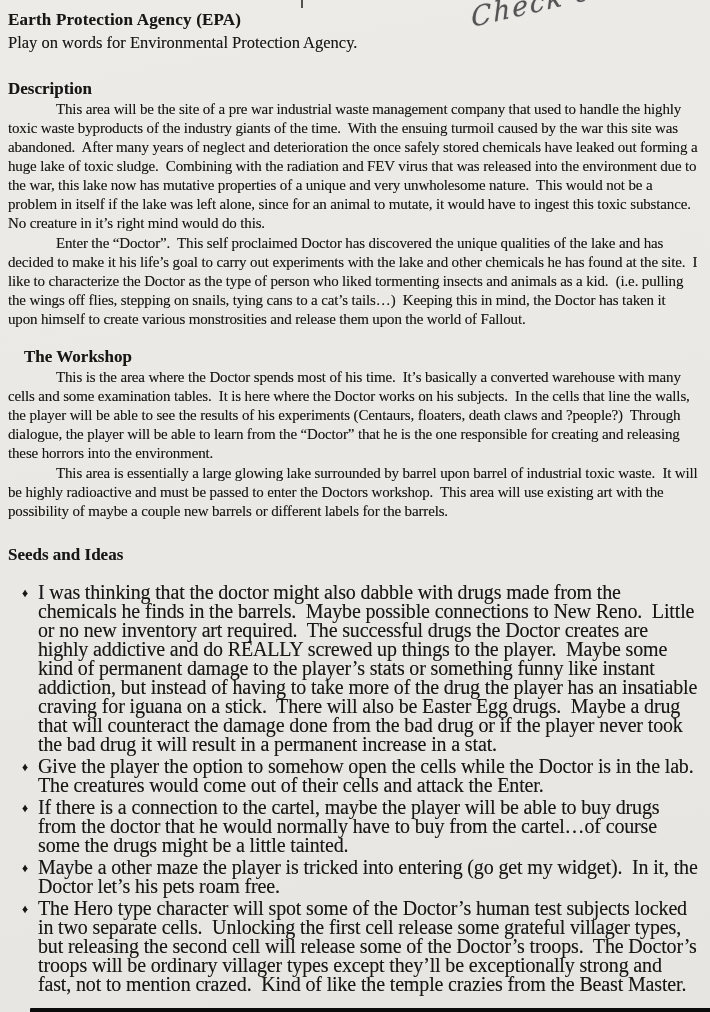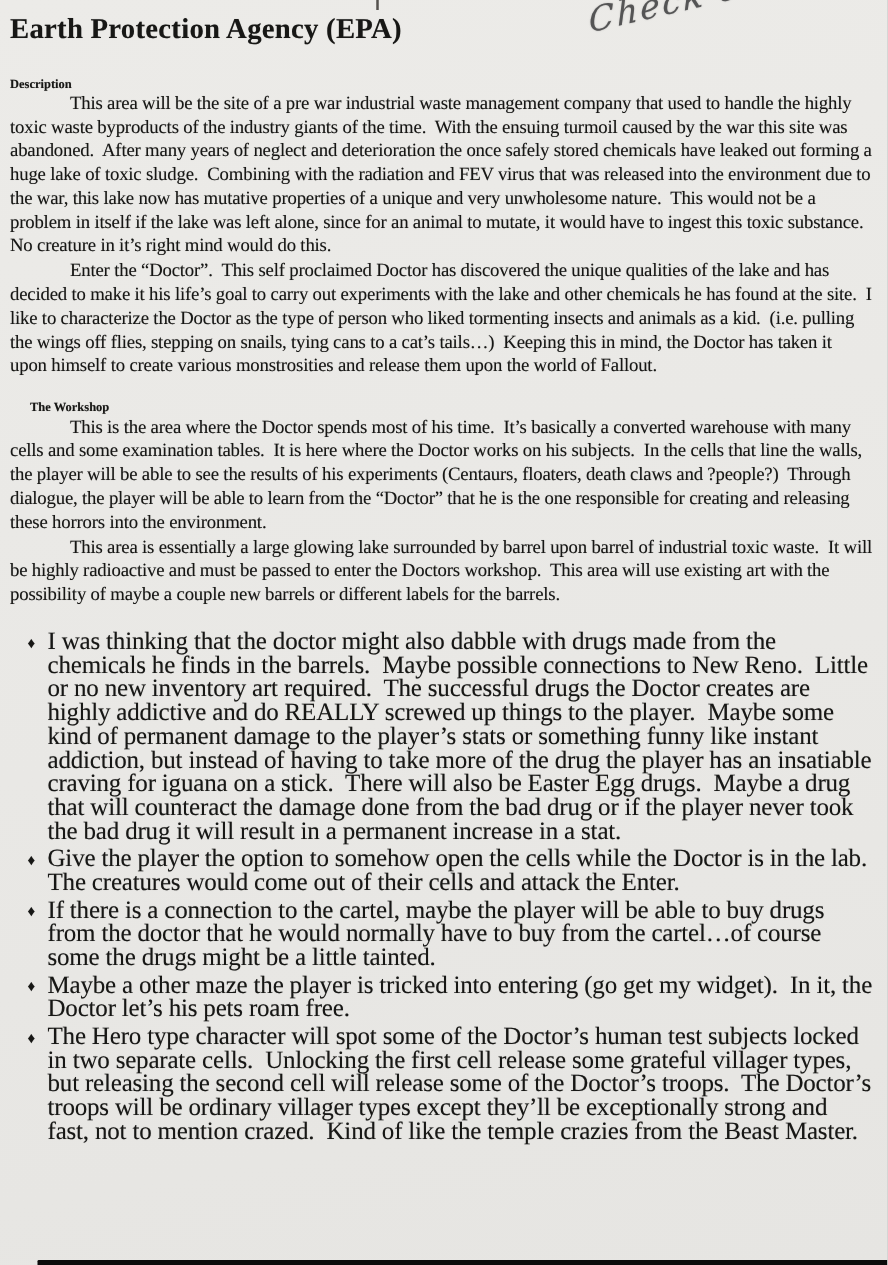--- a/index.html
+++ b/index.html
@@ -10,21 +10,21 @@
     height: 1012px;
     margin: 0 auto;
     background: linear-gradient(170deg, #ecebe8 0%, #e9e8e5 55%, #e6e5e2 100%);
     overflow: hidden;
     font-family: "Liberation Serif", "DejaVu Serif", serif;
     color: #171715;
     padding: 6px 12px 0 8px;
     text-shadow: 0 0 0.6px rgba(20,20,20,0.4);
   }
   .doc-title {
-    font-size: 23px;
+    font-size: 17px;
     font-weight: bold;
     margin: 4px 0 0 0;
     letter-spacing: 0.2px;
   }
   .doc-subtitle {
     font-size: 16.5px;
     margin: 3px 0 0 0;
   }
   .handwriting {
     position: absolute;
@@ -35,21 +35,21 @@
     font-style: italic;
     font-size: 27px;
     color: rgba(70,70,72,0.85);
     transform: rotate(-13deg) skewX(-10deg);
     transform-origin: left bottom;
     letter-spacing: 2px;
     white-space: nowrap;
     text-shadow: 0 0 1px rgba(80,80,80,0.5);
   }
   .section-heading {
-    font-size: 10px;
+    font-size: 17px;
     font-weight: bold;
     margin: 0;
   }
   .h-description { margin-top: 26px; }
   .h-workshop   { margin-top: 18px; margin-left: 16px; }
   .h-lake       { margin-top: 20px; }
   .h-seeds      { margin-top: 24px; }
   .para {
     font-size: 15px;
     line-height: 19px;
@@ -100,30 +100,32 @@
 </head>
 <body>
 
 <div class="page">
 
   <div class="scan-tick-top"></div>
 
   <div class="handwriting">Check on Eric</div>
 
   <h1 class="doc-title">Earth Protection Agency (EPA)</h1>
+  <p class="doc-subtitle">Play on words for Environmental Protection Agency.</p>
 
   <h2 class="section-heading h-description">Description</h2>
   <p class="para">This area will be the site of a pre war industrial waste management company that used to handle the highly toxic waste byproducts of the industry giants of the time.  With the ensuing turmoil caused by the war this site was abandoned.  After many years of neglect and deterioration the once safely stored chemicals have leaked out forming a huge lake of toxic sludge.  Combining with the radiation and FEV virus that was released into the environment due to the war, this lake now has mutative properties of a unique and very unwholesome nature.  This would not be a problem in itself if the lake was left alone, since for an animal to mutate, it would have to ingest this toxic substance.  No creature in it’s right mind would do this.</p>
   <p class="para">Enter the “Doctor”.  This self proclaimed Doctor has discovered the unique qualities of the lake and has decided to make it his life’s goal to carry out experiments with the lake and other chemicals he has found at the site.  I like to characterize the Doctor as the type of person who liked tormenting insects and animals as a kid.  (i.e. pulling the wings off flies, stepping on snails, tying cans to a cat’s tails…)  Keeping this in mind, the Doctor has taken it upon himself to create various monstrosities and release them upon the world of Fallout.</p>
 
   <h2 class="section-heading h-workshop">The Workshop</h2>
   <p class="para">This is the area where the Doctor spends most of his time.  It’s basically a converted warehouse with many cells and some examination tables.  It is here where the Doctor works on his subjects.  In the cells that line the walls, the player will be able to see the results of his experiments (Centaurs, floaters, death claws and ?people?)  Through dialogue, the player will be able to learn from the “Doctor” that he is the one responsible for creating and releasing these horrors into the environment.</p>
 
   <p class="para">This area is essentially a large glowing lake surrounded by barrel upon barrel of industrial toxic waste.  It will be highly radioactive and must be passed to enter the Doctors workshop.  This area will use existing art with the possibility of maybe a couple new barrels or different labels for the barrels.</p>
 
+  <h2 class="section-heading h-seeds">Seeds and Ideas</h2>
 
   <div class="bullets">
     <div class="bullet-item">
       <span class="bullet-glyph">♦</span>
       <span class="bullet-text">I was thinking that the doctor might also dabble with drugs made from the chemicals he finds in the barrels.  Maybe possible connections to New Reno.  Little or no new inventory art required.  The successful drugs the Doctor creates are highly addictive and do REALLY screwed up things to the player.  Maybe some kind of permanent damage to the player’s stats or something funny like instant addiction, but instead of having to take more of the drug the player has an insatiable craving for iguana on a stick.  There will also be Easter Egg drugs.  Maybe a drug that will counteract the damage done from the bad drug or if the player never took the bad drug it will result in a permanent increase in a stat.</span>
     </div>
     <div class="bullet-item">
       <span class="bullet-glyph">♦</span>
       <span class="bullet-text">Give the player the option to somehow open the cells while the Doctor is in the lab.  The creatures would come out of their cells and attack the Enter.</span>
     </div>

